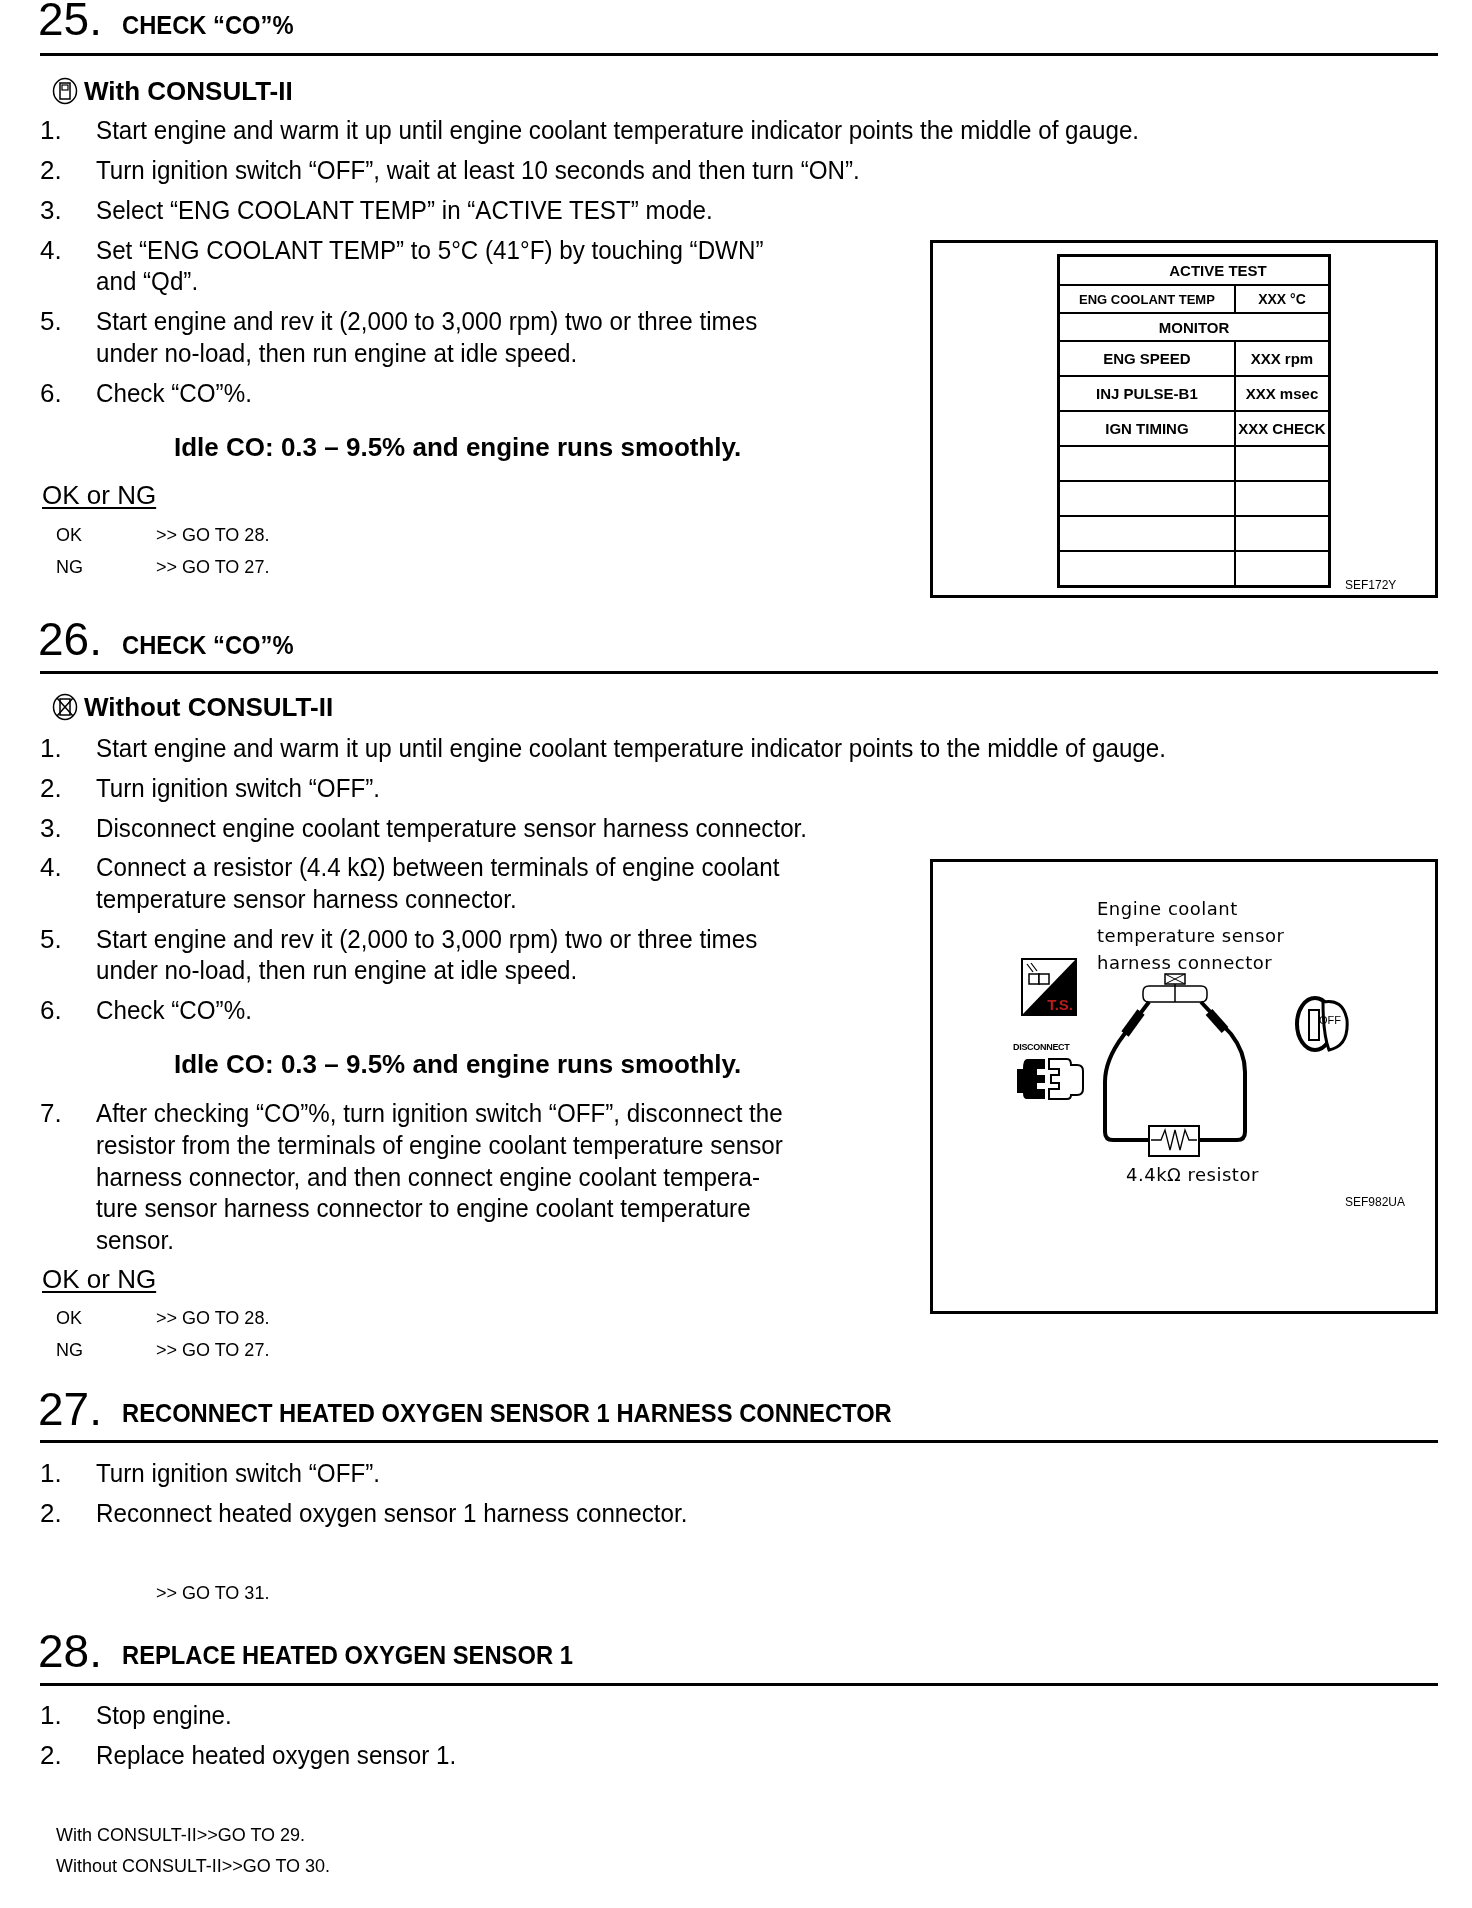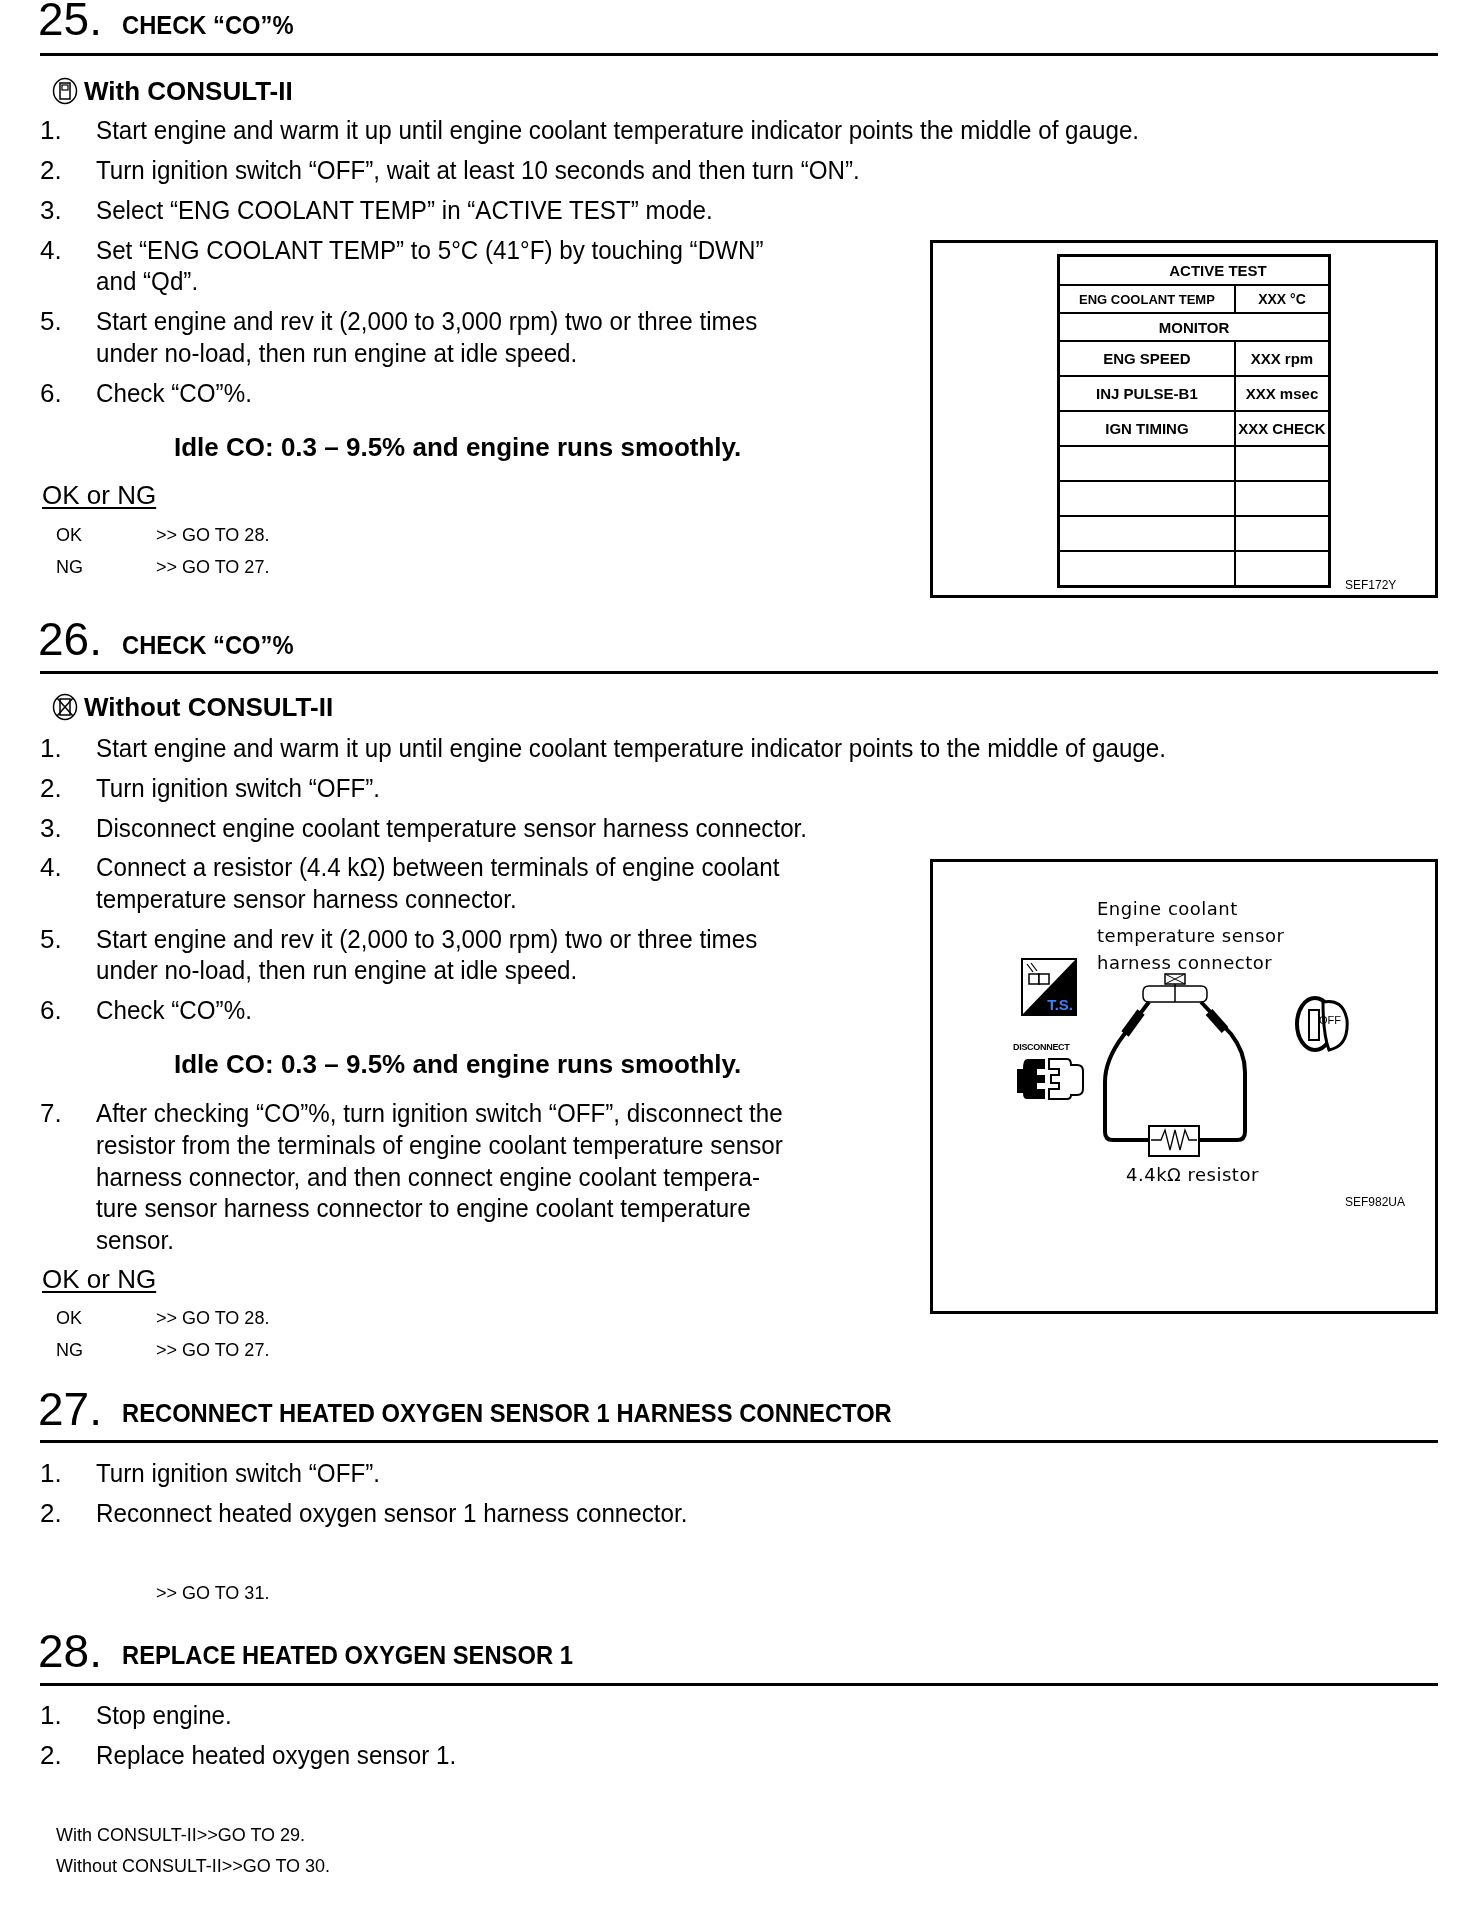--- a/index.html
+++ b/index.html
@@ -199,21 +199,21 @@
 
     <div class="abs" style="left:88px; top:96px; width:56px; height:58px;">
       <svg width="56" height="58" viewBox="0 0 56 58">
         <rect x="1" y="1" width="54" height="56" fill="#fff" stroke="#000" stroke-width="2"></rect>
         <polygon points="55,1 55,57 1,57" fill="#000"></polygon>
         <rect x="8" y="16" width="10" height="10" fill="#fff" stroke="#000" stroke-width="1.5"></rect>
         <rect x="18" y="16" width="10" height="10" fill="#fff" stroke="#000" stroke-width="1.5"></rect>
         <line x1="6" y1="6" x2="12" y2="14" stroke="#000" stroke-width="1.2"></line>
         <line x1="10" y1="5" x2="16" y2="13" stroke="#000" stroke-width="1.2"></line>
       </svg>
-      <span class="abs" style="right:4px; bottom:3px; color:#3b82f6; font-weight:bold; font-size:15px;">T.S.</span>
+      <span class="abs" style="right:4px; bottom:3px; color:#b91c1c; font-weight:bold; font-size:15px;">T.S.</span>
     </div>
 
     <div class="abs" style="left:80px; top:180px; font-size:9px; font-weight:bold; letter-spacing:-0.3px;">DISCONNECT</div>
     <svg class="abs" style="left:82px; top:193px;" width="76" height="48" viewBox="0 0 76 48">
       <path d="M12,4 H30 V14 H22 V20 H30 V28 H22 V34 H30 V44 H12 Q8,44 8,38 H2 V14 H8 Q8,4 12,4 Z" fill="#000"></path>
       <path d="M34,4 H52 Q56,4 56,10 H62 Q68,10 68,16 V34 Q68,40 62,40 H56 Q56,44 52,44 H34 V34 H44 V28 H36 V20 H44 V14 H34 Z" fill="#fff" stroke="#000" stroke-width="2"></path>
     </svg>
 
     <svg class="abs" style="left:160px; top:110px;" width="230" height="200" viewBox="0 0 230 200">
       <rect x="72" y="2" width="20" height="10" fill="#fff" stroke="#000" stroke-width="1.5"></rect>

